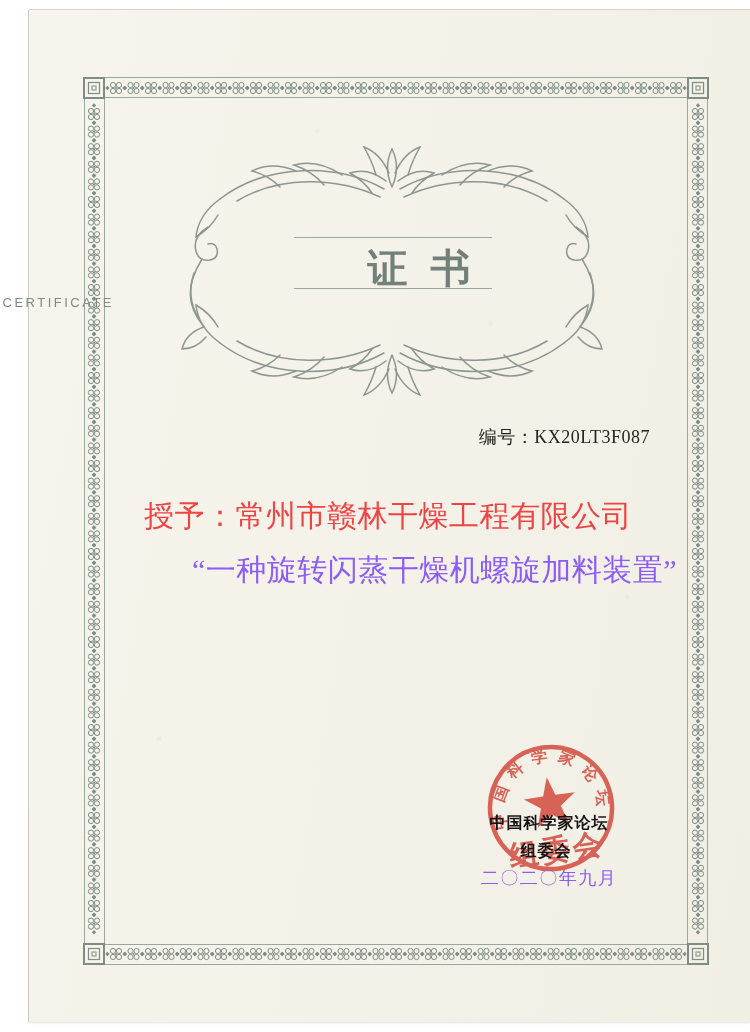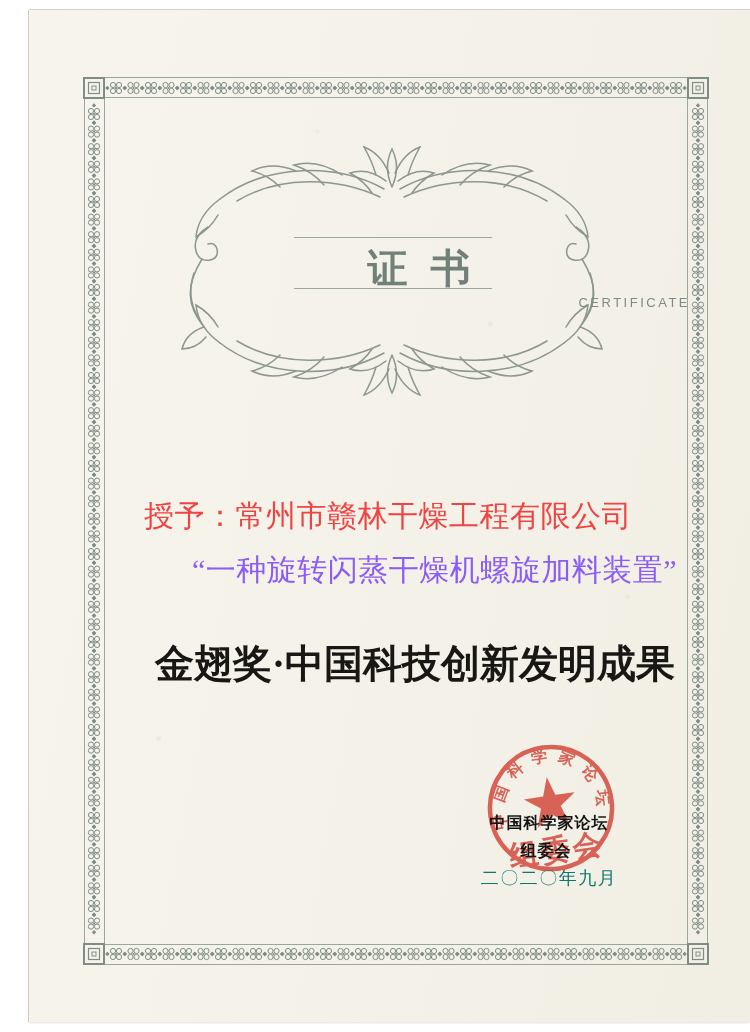--- a/index.html
+++ b/index.html
@@ -30,21 +30,21 @@
   #flourish path{stroke:#8b978f;fill:none;stroke-width:1.5;stroke-linecap:round;}
 
   .title-rule{position:absolute;left:294px;width:198px;height:1px;background:#9aa79f;}
   .cert-title{
     position:absolute;left:0;top:241px;width:750px;text-align:center;
     font-family:"Liberation Sans","DejaVu Sans",sans-serif;
     font-size:40px;font-weight:700;color:#71817a;letter-spacing:6px;
     text-indent:6px;white-space:pre;padding-left:44px;
   }
   .cert-subtitle{
-    position:absolute;left:0;top:295px;width:690px;text-align:right;
+    position:absolute;left:0;top:295px;width:690px;text-align:left;
     font-family:"Liberation Sans","DejaVu Sans",sans-serif;
     font-size:13px;color:#7e8b84;letter-spacing:2.5px;text-indent:2.5px;
   }
   .serial{
     position:absolute;top:425px;right:100px;
     font-size:18px;color:#262521;letter-spacing:.5px;
   }
   .line-recipient{
     position:absolute;left:144px;top:496px;
     font-size:30px;color:#ef4444;letter-spacing:.5px;white-space:nowrap;
@@ -60,21 +60,21 @@
   .seal-svg{position:absolute;left:476px;top:733px;width:150px;height:150px;opacity:.93;}
   .issuer1,.issuer2{
     position:absolute;transform:translateX(-50%);
     font-family:"Liberation Sans","DejaVu Sans",sans-serif;
     font-weight:700;font-size:16px;color:#141414;letter-spacing:1px;white-space:nowrap;
   }
   .issuer1{left:549px;top:813px;}
   .issuer2{left:546px;top:841px;}
   .issue-date{
     position:absolute;left:549px;top:866px;transform:translateX(-50%);
-    font-size:18px;color:#0f766e;letter-spacing:1.5px;white-space:nowrap;
+    font-size:18px;color:#8b5cf6;letter-spacing:1.5px;white-space:nowrap;
   }
 </style>
 </head>
 <body>
 
 <div class="stage">
   <div class="paper"></div>
   <div class="paper-grain"></div>
 
   <svg id="frame-deco" class="deco" viewBox="0 0 750 1032">
@@ -1246,26 +1246,28 @@
       <path d="M -3 98 Q -12 118 -28 124 Q -20 110 -16 96"></path>
       <path d="M 3 98 Q 12 118 28 124 Q 20 110 16 96"></path>
     </g>
   </svg>
 
   <div class="title-rule" style="top:237px"></div>
   <div class="cert-title">证 书</div>
   <div class="title-rule" style="top:288px"></div>
   <div class="cert-subtitle">CERTIFICATE</div>
 
+  <div class="serial">
+    <span>编号：</span><span>KX20LT3F087</span>
+  </div>
 
   <div class="line-recipient">
     <span>授予：</span><span>常州市赣林干燥工程有限公司</span>
   </div>
   <div class="line-patent">“一种旋转闪蒸干燥机螺旋加料装置”</div>
-  <div class="line-award">金翅奖·中国科技创新发明成果</div>
 
   <svg class="seal-svg" viewBox="-75 -75 150 150">
     <g transform="rotate(-8)" fill="#d6584c">
       <circle r="61" fill="none" stroke="#d6584c" stroke-width="4.5"></circle>
       <polygon points="0,-31 6.2,-12.5 25.7,-12.3 10,-0.8 15.9,17.8 0,6.5 -15.9,17.8 -10,-0.8 -25.7,-12.3 -6.2,-12.5"></polygon>
       <path id="sealArc" d="M -44.2 16.1 A 47 47 0 1 1 44.2 16.1" fill="none"></path>
       <text font-size="16" font-weight="bold" letter-spacing="9" font-family="Liberation Sans, DejaVu Sans, sans-serif">
         <textPath href="#sealArc" startOffset="50%" text-anchor="middle">中国科学家论坛</textPath>
       </text>
       <text x="0" y="52" font-size="29" font-weight="bold" letter-spacing="3" text-anchor="middle" font-family="Liberation Sans, DejaVu Sans, sans-serif">组委会</text>

